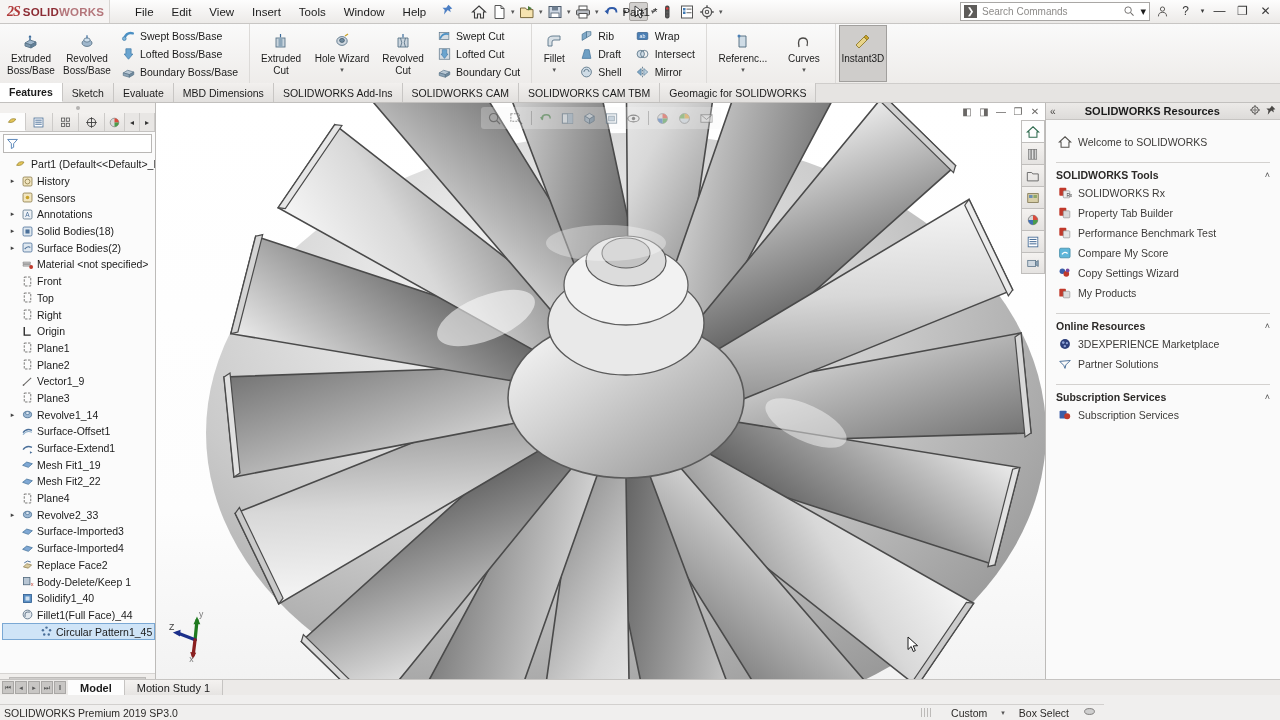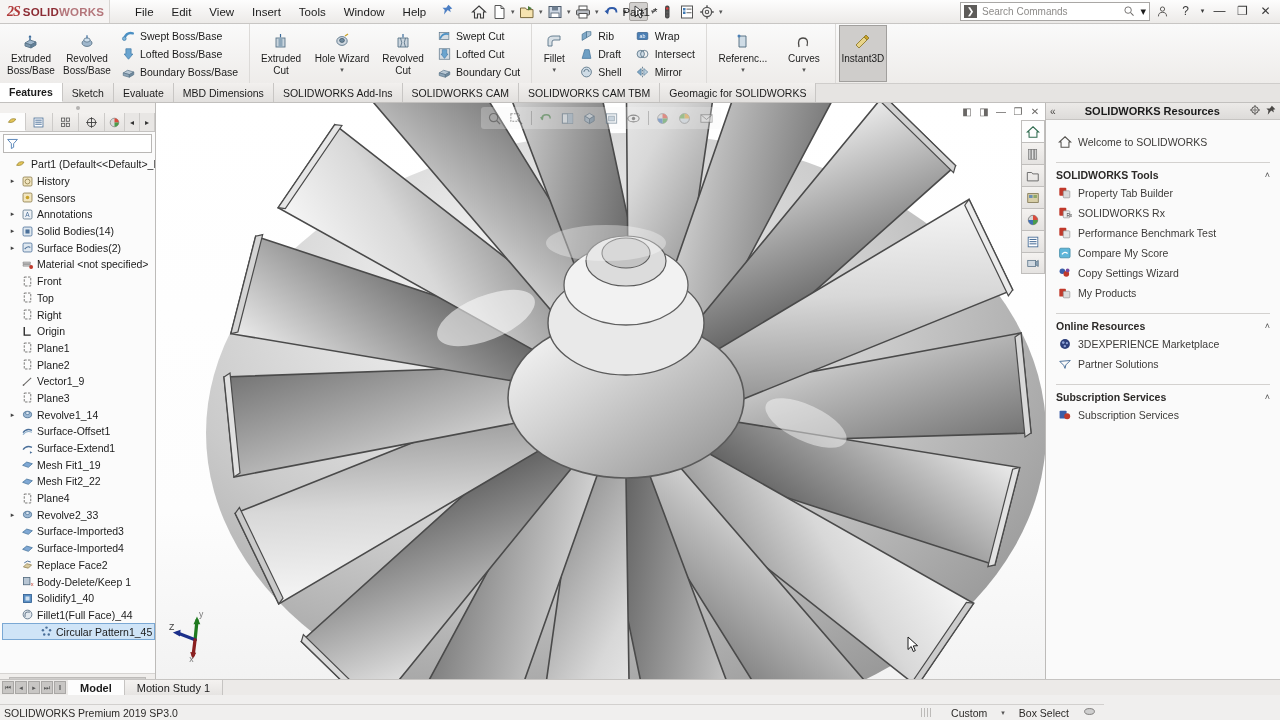--- a/index.html
+++ b/index.html
@@ -703,21 +703,21 @@
             <span class="tl">Annotations</span>
           </div>
           <div class="trow" style="padding-left: 6px;">
             <span class="exp">▸</span>
             <span class="ti">
               <svg width="13" height="13" viewBox="0 0 16 16">
                 <rect x="2.5" y="2.5" width="11" height="11" rx="1.5" fill="#dfe8f0" stroke="#4a6f99" stroke-width="1"></rect>
                 <rect x="5.5" y="5.5" width="5" height="5" fill="#4a6f99"></rect>
               </svg>
             </span>
-            <span class="tl">Solid Bodies(14)</span>
+            <span class="tl">Solid Bodies(18)</span>
           </div>
           <div class="trow" style="padding-left: 6px;">
             <span class="exp">▸</span>
             <span class="ti">
               <svg width="13" height="13" viewBox="0 0 16 16">
                 <rect x="2.5" y="2.5" width="11" height="11" rx="1.5" fill="#dfe8f0" stroke="#4a6f99" stroke-width="1"></rect>
                 <path d="M4.5 10 q3.5 -4.5 7 -2" fill="none" stroke="#4a6f99" stroke-width="1.4"></path>
               </svg>
             </span>
             <span class="tl">Surface Bodies(2)</span>
@@ -1266,34 +1266,34 @@
       </div>
 
       <div class="rp-section">
         <span class="st">SOLIDWORKS Tools</span>
         <span class="sc">˄</span>
       </div>
       <div class="rp-link">
         <span class="ri">
             <svg width="14" height="14" viewBox="0 0 16 16">
               <rect x="1.5" y="2" width="8" height="9" rx="1" fill="#c0392b"></rect>
-              <rect x="6" y="5.5" width="7.5" height="8" rx="1" fill="#d9d9d9" stroke="#8a8a8a" stroke-width=".7"></rect>
+              <rect x="6" y="5.5" width="7.5" height="8" rx="1" fill="#eaeaea" stroke="#8a8a8a" stroke-width=".7"></rect>
+              <text x="9.6" y="12" font-size="5.5" fill="#444" font-family="Liberation Sans">Rx</text>
             </svg>
           </span>
-        <span>Property Tab Builder</span>
+        <span>SOLIDWORKS Rx</span>
       </div>
       <div class="rp-link">
         <span class="ri">
             <svg width="14" height="14" viewBox="0 0 16 16">
               <rect x="1.5" y="2" width="8" height="9" rx="1" fill="#c0392b"></rect>
-              <rect x="6" y="5.5" width="7.5" height="8" rx="1" fill="#eaeaea" stroke="#8a8a8a" stroke-width=".7"></rect>
-              <text x="9.6" y="12" font-size="5.5" fill="#444" font-family="Liberation Sans">Rx</text>
+              <rect x="6" y="5.5" width="7.5" height="8" rx="1" fill="#d9d9d9" stroke="#8a8a8a" stroke-width=".7"></rect>
             </svg>
           </span>
-        <span>SOLIDWORKS Rx</span>
+        <span>Property Tab Builder</span>
       </div>
       <div class="rp-link">
         <span class="ri">
             <svg width="14" height="14" viewBox="0 0 16 16">
               <rect x="1.5" y="2" width="8" height="9" rx="1" fill="#c0392b"></rect>
               <rect x="6" y="5.5" width="7.5" height="8" rx="1" fill="#e4e4e4" stroke="#8a8a8a" stroke-width=".7"></rect>
             </svg>
           </span>
         <span>Performance Benchmark Test</span>
       </div>

